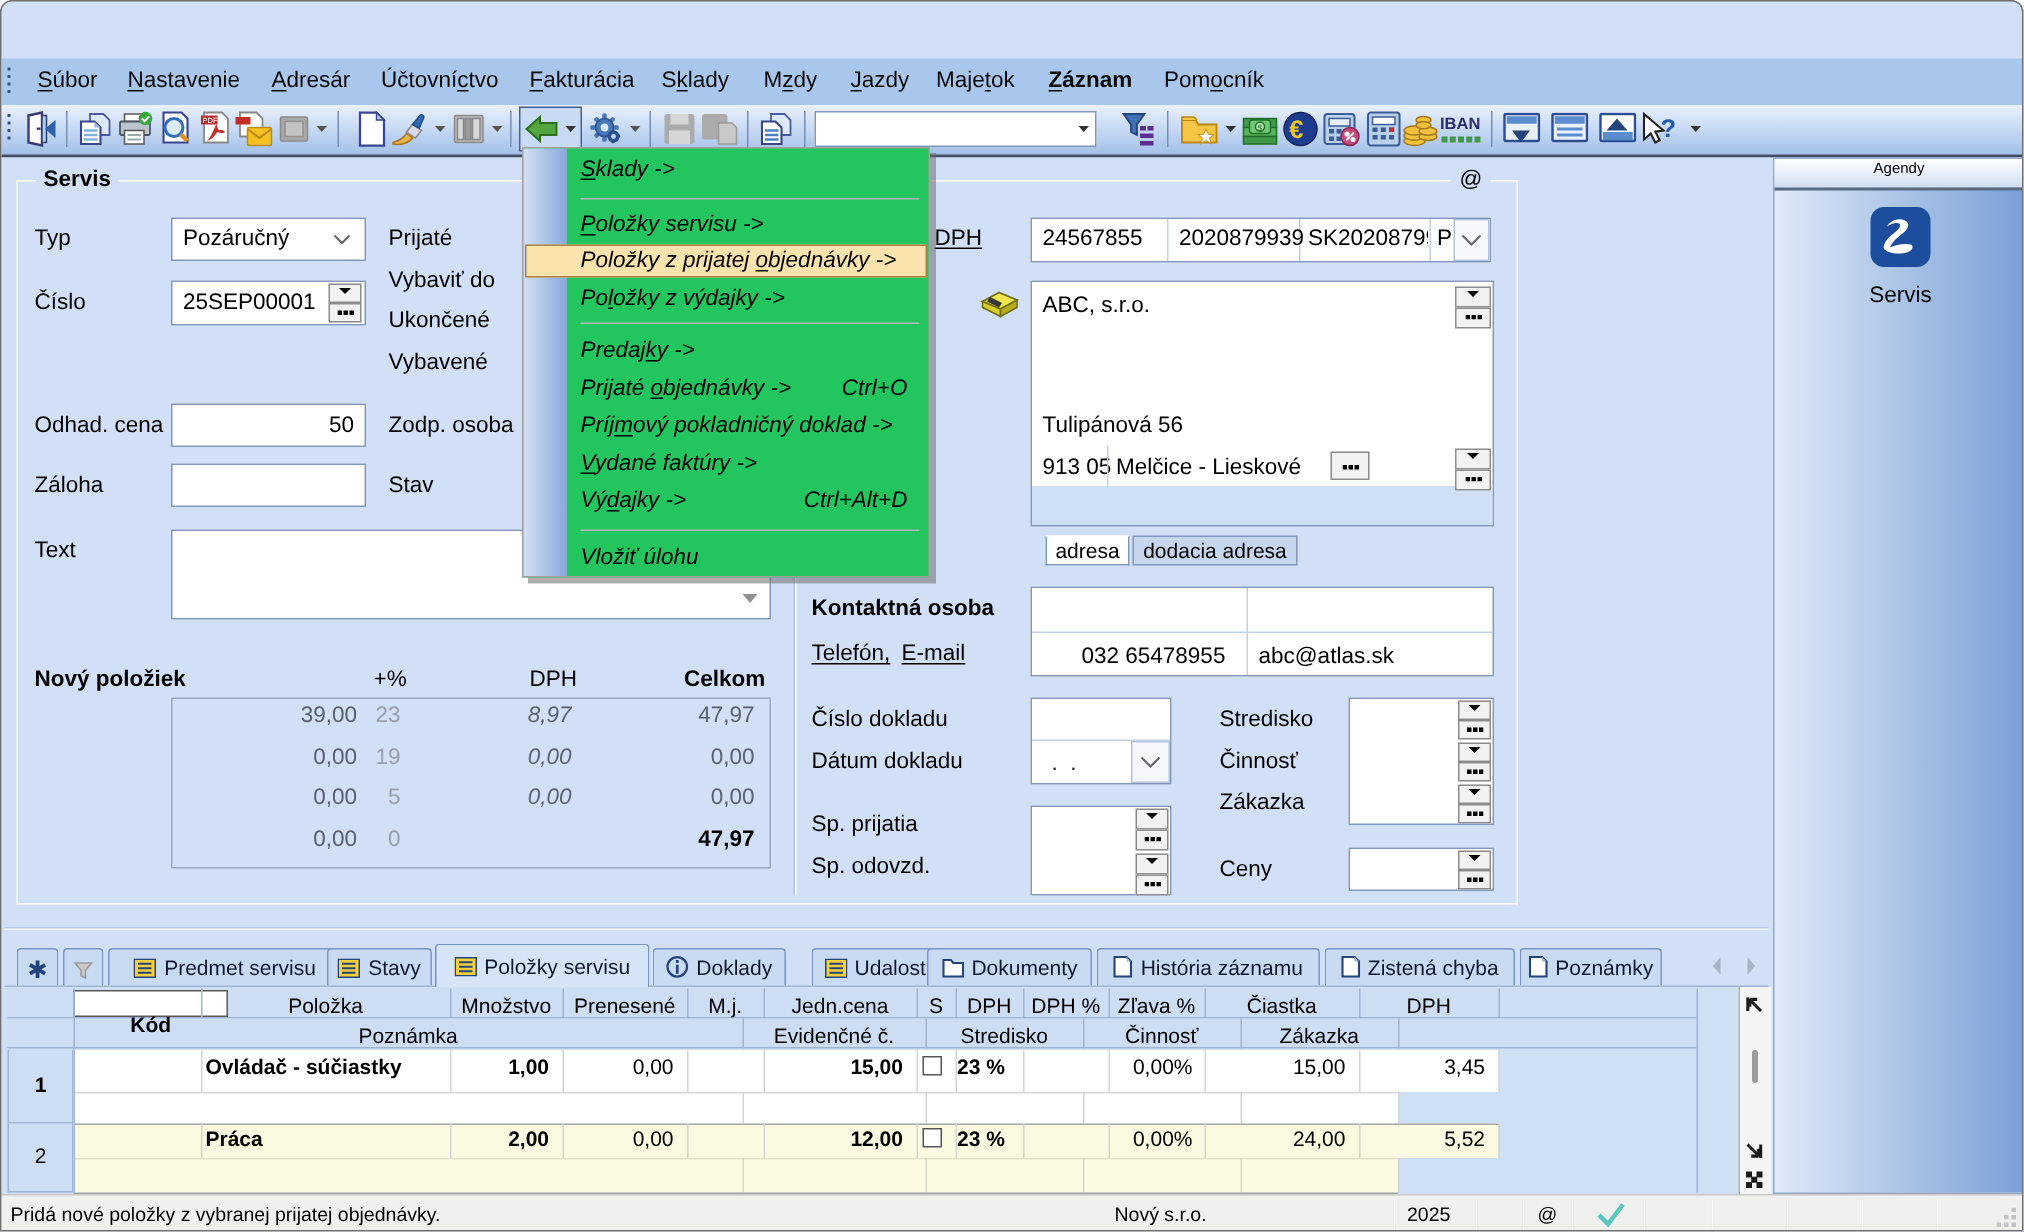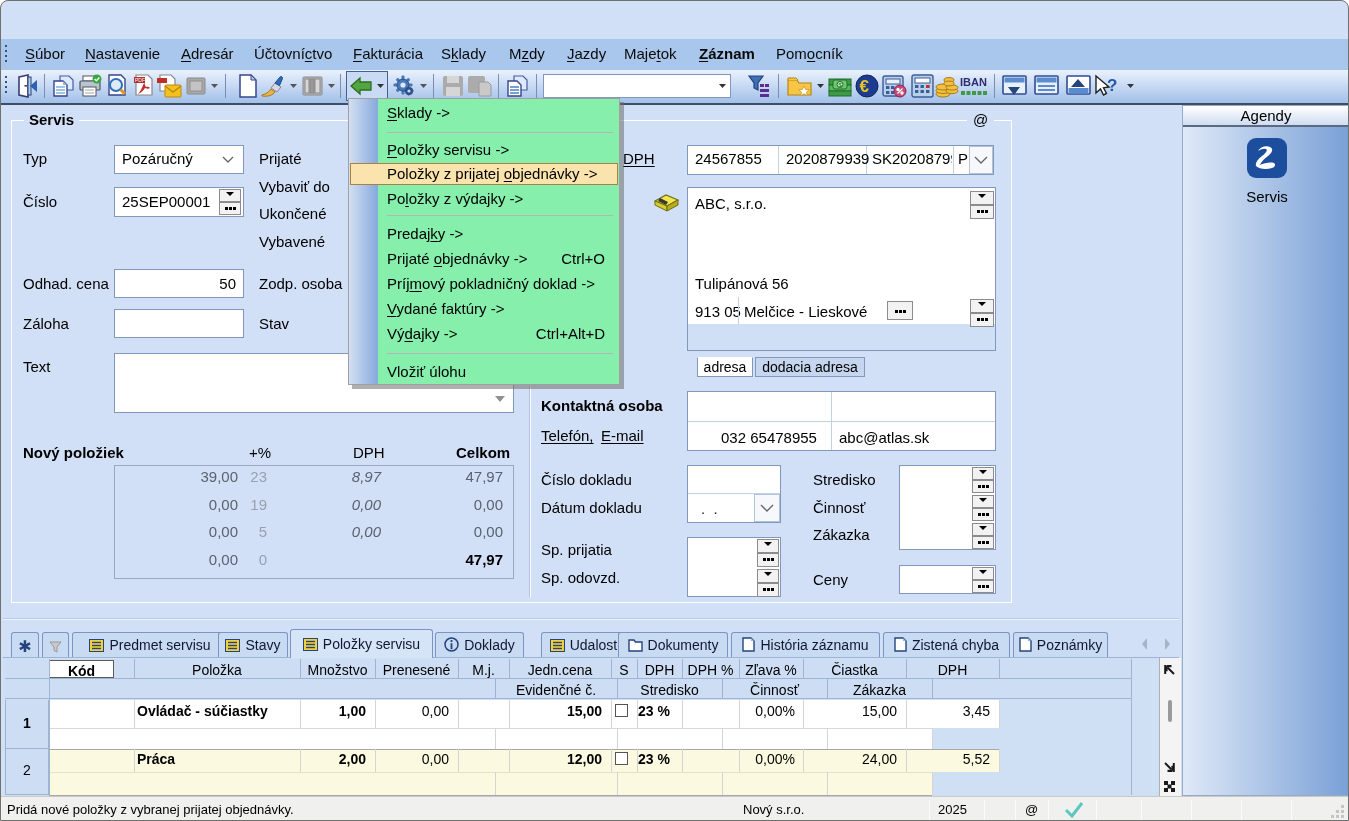--- a/index.html
+++ b/index.html
@@ -21,41 +21,41 @@
 .lbl { position:absolute; font-size:15px; color:#000; white-space:nowrap; }
 .b { font-weight:bold; }
 .inp { position:absolute; background:#fff; border:1px solid #8298ba; }
 .gline { position:absolute; background:#fff; }
 .gv { position:absolute; background:#b0c2e0; }
 .smallbtn { position:absolute; background:#f2f2f2; border:1px solid #8c8c8c; font-size:8px; text-align:center; color:#000; }
 .sums { position:absolute; left:113px; width:400px; height:20px; }
 .sums span { position:absolute; font-size:15px; color:#5a6270; }
 .s1 { right:276px; } .s2 { right:247px; color:#98a0ae !important; } .s3 { right:133px;font-style:italic; } .s4 { right:11px; }
 #agendy { position:absolute; left:1181px; top:0; width:168px; height:691px; background:linear-gradient(to right,#dfe9f8,#79a0d6); border:1px solid #96aac8; }
-#aghead { position:absolute; left:0; top:0; width:166px; height:21px; background:linear-gradient(#feffff,#cfddf1); border-bottom:2px solid #5a6a80; text-align:center; font-size:15px; color:#000; padding-top:1px; }
+#aghead { position:absolute; left:0; top:0; width:166px; height:21px; background:linear-gradient(#feffff,#cfddf1); border-bottom:2px solid #5a6a80; text-align:center; font-size:10px; color:#000; padding-top:1px; }
 
 .tab { position:absolute; top:527px; height:25px; border:1px solid #7b94c4; border-bottom:none; border-radius:3px 3px 0 0; background:#c9daf3; font-size:14px; color:#101830; text-align:center; }
 .tabact { top:524px; height:29px; background:#d6e4f8; z-index:3; }
 .tab .tico { display:inline-block; vertical-align:-2px; margin-right:5px; }
 .tab { padding-top:4px; }
 .tabact { padding-top:6px; }
 
 #tbl { position:absolute; left:2px; top:552px; width:1176px; height:139px; background:#cfe0f5; border-top:1px solid #9fb4d2; }
 .hrow { position:absolute; left:2px; width:1126px; background:#ccddf4; border-bottom:1px solid #9fb4d2; }
 .hd { position:absolute; font-size:14px; color:#000; text-align:center; }
 .cell { position:absolute; font-size:14px; color:#000; white-space:nowrap; }
 .r { text-align:right; }
 .vl { position:absolute; width:1px; background:#9fb4d2; }
 .vlg { position:absolute; width:1px; background:#d4d4d4; }
 .chk { position:absolute; width:13px; height:13px; background:#fff; border:1px solid #555; }
 
 #status { left:0; top:795px; width:1349px; height:26px; background:#f0f0ee; border-top:1px solid #c9c9c9; font-size:13px; }
 .ssep { position:absolute; top:3px; width:1px; height:20px; background:#cfcfcf; border-right:1px solid #fbfbfb; }
 
-#popup { position:absolute; left:348px; top:98px; width:272px; height:287px; background:#86efac; border:1px solid #a0a0a0; z-index:40; box-shadow:4px 4px 0 rgba(110,110,110,0.55); }
+#popup { position:absolute; left:348px; top:98px; width:272px; height:287px; background:#22c55e; border:1px solid #a0a0a0; z-index:40; box-shadow:4px 4px 0 rgba(110,110,110,0.55);font-style:italic; }
 #popup .strip { position:absolute; left:0; top:0; width:29px; height:285px; background:linear-gradient(to right,#d3dff3,#86a9dc); }
 #popup .it { position:absolute; left:38px; font-size:15px; color:#000; white-space:nowrap; }
 #popup .sc { position:absolute; font-size:15px; color:#000; }
 #popup .sep { position:absolute; left:38px; width:226px; height:1px; background:#b5b5b5; }
 #hl { position:absolute; left:1px; top:64px; width:268px; height:22px; background:#fbe3ae; border:1px solid #aa8144; }
 u { text-decoration:underline; text-underline-offset:2px; }
 </style>
 </head>
 <body>
 <div id="win">
@@ -620,33 +620,34 @@
           </svg></span>Poznámky</div>
     <svg class="ab" style="left:1138px;top:531px" width="36" height="16">
         <path d="M8 2 L3 8 L8 14 Z" fill="#a8b4c4"></path>
         <path d="M26 2 L31 8 L26 14 Z" fill="#a8b4c4"></path>
       </svg>
 
     <div id="tbl">
       <div class="hrow" style="top:1px;height:20px"></div>
       <div class="hrow" style="top:21px;height:20px"></div>
 
-      <div class="hd" style="left:46px;top:2px;width:65px;height:18px;background:#fff;border:1px solid #5a5a5a;font-weight:bold;padding-top:2px">Kód</div>
+      <div class="hd" style="left:46px;top:2px;width:103px;height:18px;background:#fff;border:1px solid #5a5a5a;font-weight:bold;padding-top:14px">Kód</div>
       <span class="hd" style="left:131px;top:4px;width:166px">Položka</span>
       <span class="hd" style="left:297px;top:4px;width:75px">Množstvo</span>
       <span class="hd" style="left:372px;top:4px;width:83px">Prenesené</span>
       <span class="hd" style="left:455px;top:4px;width:51px">M.j.</span>
       <span class="hd" style="left:506px;top:4px;width:102px">Jedn.cena</span>
       <span class="hd" style="left:608px;top:4px;width:26px">S</span>
       <span class="hd" style="left:634px;top:4px;width:45px">DPH</span>
       <span class="hd" style="left:679px;top:4px;width:57px">DPH %</span>
       <span class="hd" style="left:736px;top:4px;width:64px">Zľava %</span>
       <span class="hd" style="left:800px;top:4px;width:103px">Čiastka</span>
       <span class="hd" style="left:903px;top:4px;width:93px">DPH</span>
 
+      <span class="hd" style="left:46px;top:24px;width:446px">Poznámka</span>
       <span class="hd" style="left:492px;top:24px;width:122px">Evidenčné č.</span>
       <span class="hd" style="left:614px;top:24px;width:105px">Stredisko</span>
       <span class="hd" style="left:719px;top:24px;width:105px">Činnosť</span>
       <span class="hd" style="left:824px;top:24px;width:105px">Zákazka</span>
 
       <div class="ab" style="left:2px;top:42px;width:44px;height:49px;background:#ccddf4;border:1px solid #9fb4d2;border-top:none;text-align:center;font-size:14px;font-weight:bold;padding-top:15px">1</div>
       <div class="ab" style="left:2px;top:91px;width:44px;height:46px;background:#ccddf4;border:1px solid #9fb4d2;border-top:none;text-align:center;font-size:14px;padding-top:13px">2</div>
       <div class="ab" style="left:46px;top:42px;width:950px;height:28px;background:#fff"></div>
       <div class="ab" style="left:46px;top:70px;width:883px;height:21px;background:#fff;border-top:1px solid #d8d8d8"></div>
       <div class="ab" style="left:46px;top:91px;width:950px;height:23px;background:#fbfae0;border-top:1px solid #a8a8a8"></div>

